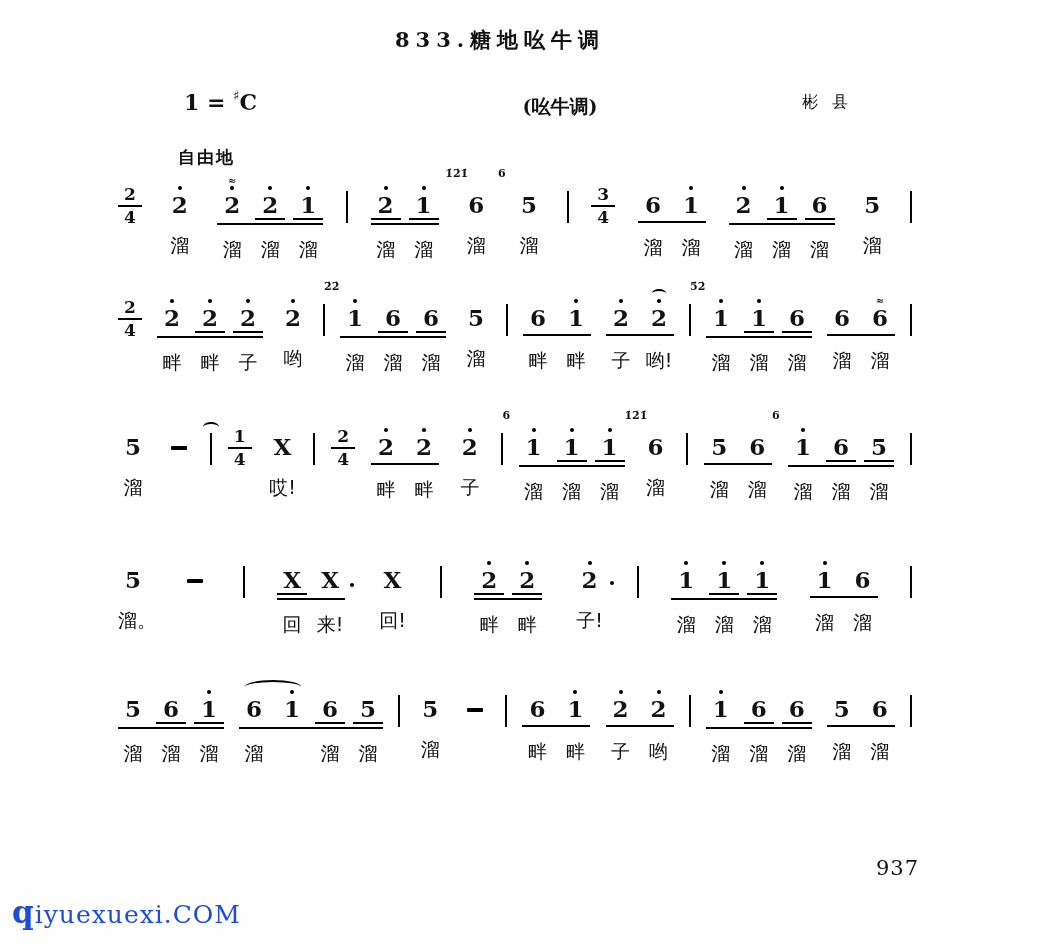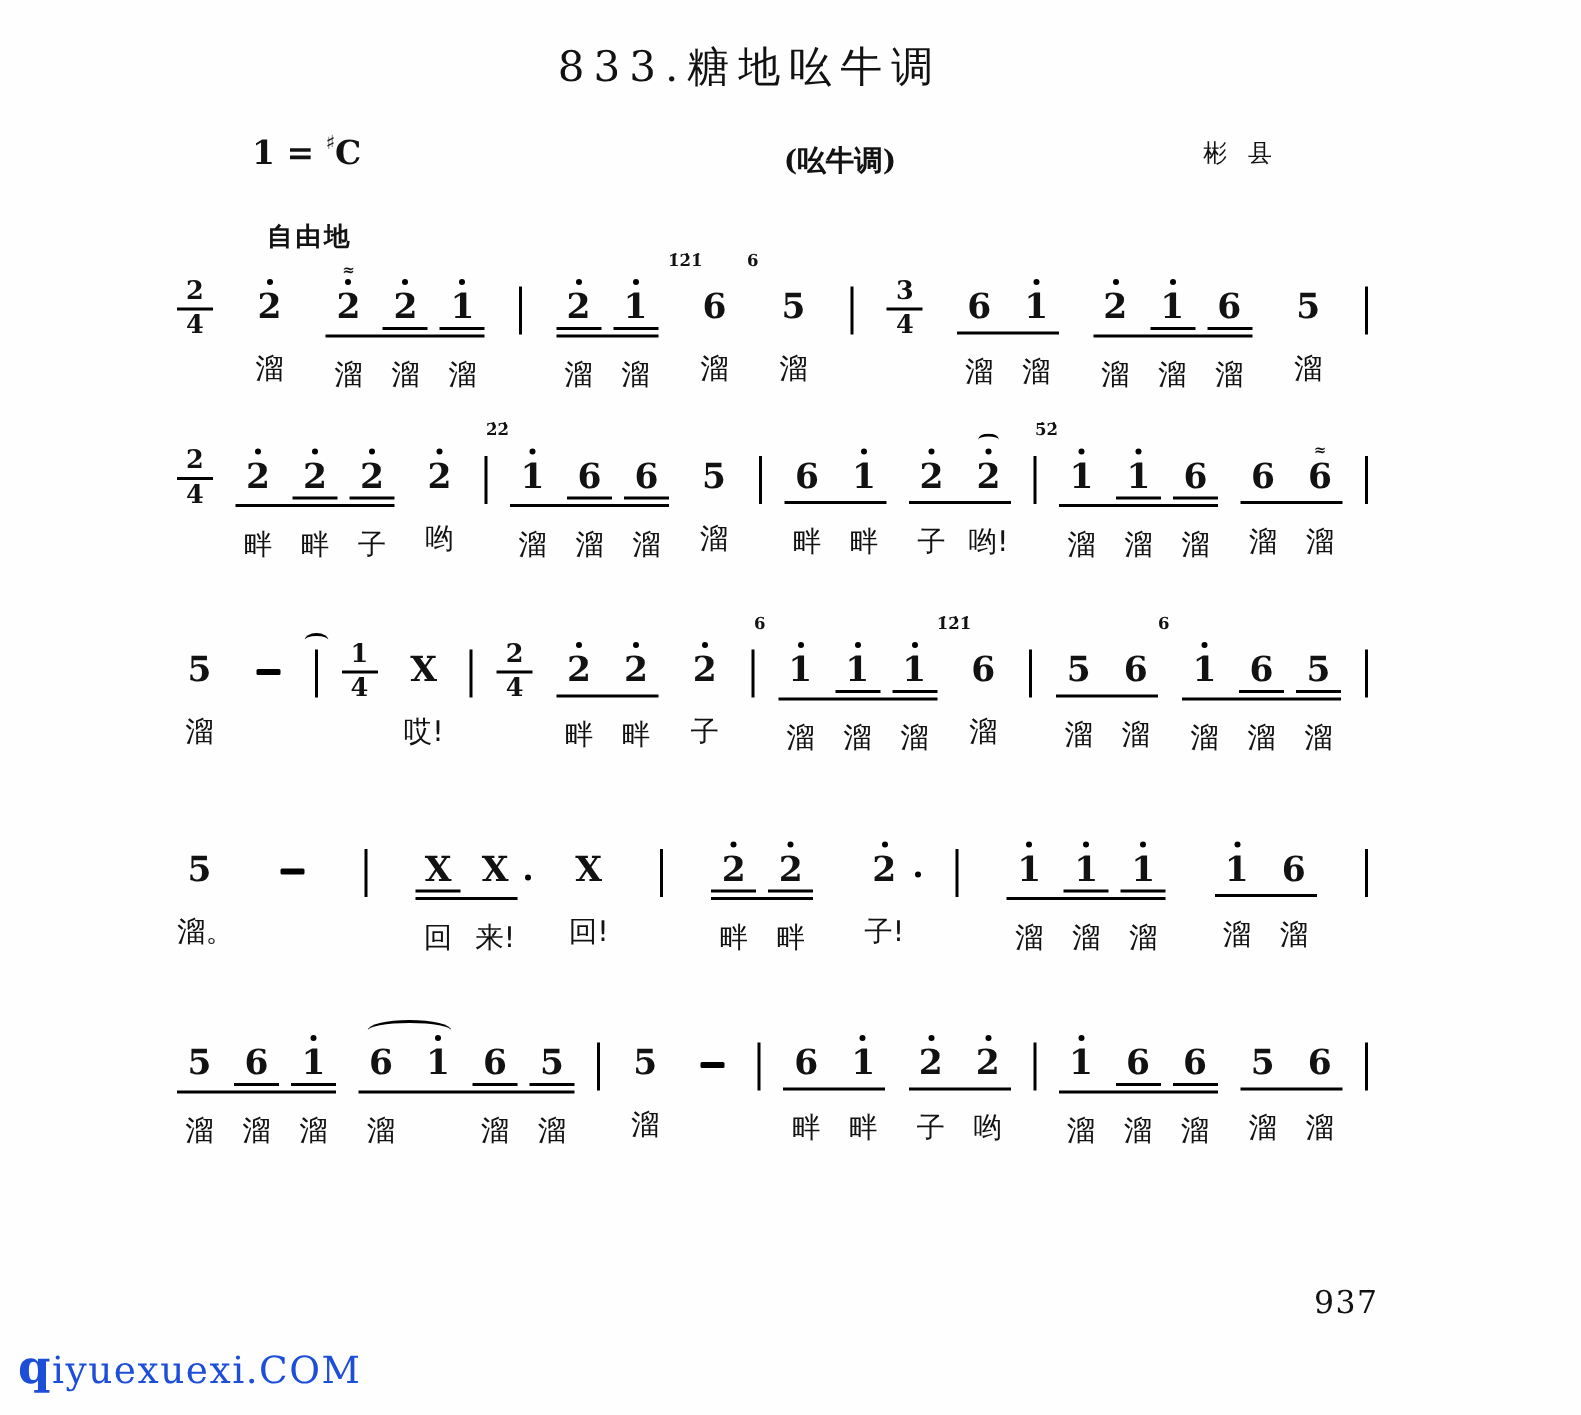--- a/index.html
+++ b/index.html
@@ -1,21 +1,21 @@
 <!DOCTYPE html>
 <html><head>
 <meta charset="utf-8">
 <style>
   html,body{margin:0;padding:0}
   body{width:1054px;height:943px;background:#fefefe;position:relative;
        font-family:"DejaVu Serif","Liberation Serif",serif;color:#121212;overflow:hidden}
 
   .page-title{position:absolute;top:26px;left:0;width:1000px;text-align:center;
-    font-size:28px;font-weight:normal;letter-spacing:6px}
-  .keyline{position:absolute;top:88px;left:168px;font-size:22px;font-weight:bold}
+    font-size:21px;font-weight:bold;letter-spacing:6px}
+  .keyline{position:absolute;top:88px;left:184px;font-size:22px;font-weight:bold}
   .keyline sup{font-size:13px;vertical-align:10px}
   .subtitle{position:absolute;top:94px;left:0;width:1120px;text-align:center;
     font-size:19px;font-weight:bold}
   .region{position:absolute;top:92px;left:802px;font-size:16px;letter-spacing:14px}
   .tempo{position:absolute;top:146px;left:178px;font-size:17px;font-weight:bold;letter-spacing:2px}
 
   .score{position:absolute;top:176px;left:118px;width:794px}
   .system{display:flex;justify-content:space-between;align-items:flex-start}
   .system:nth-child(1){margin-bottom:30px}
   .system:nth-child(2){margin-bottom:46px}

